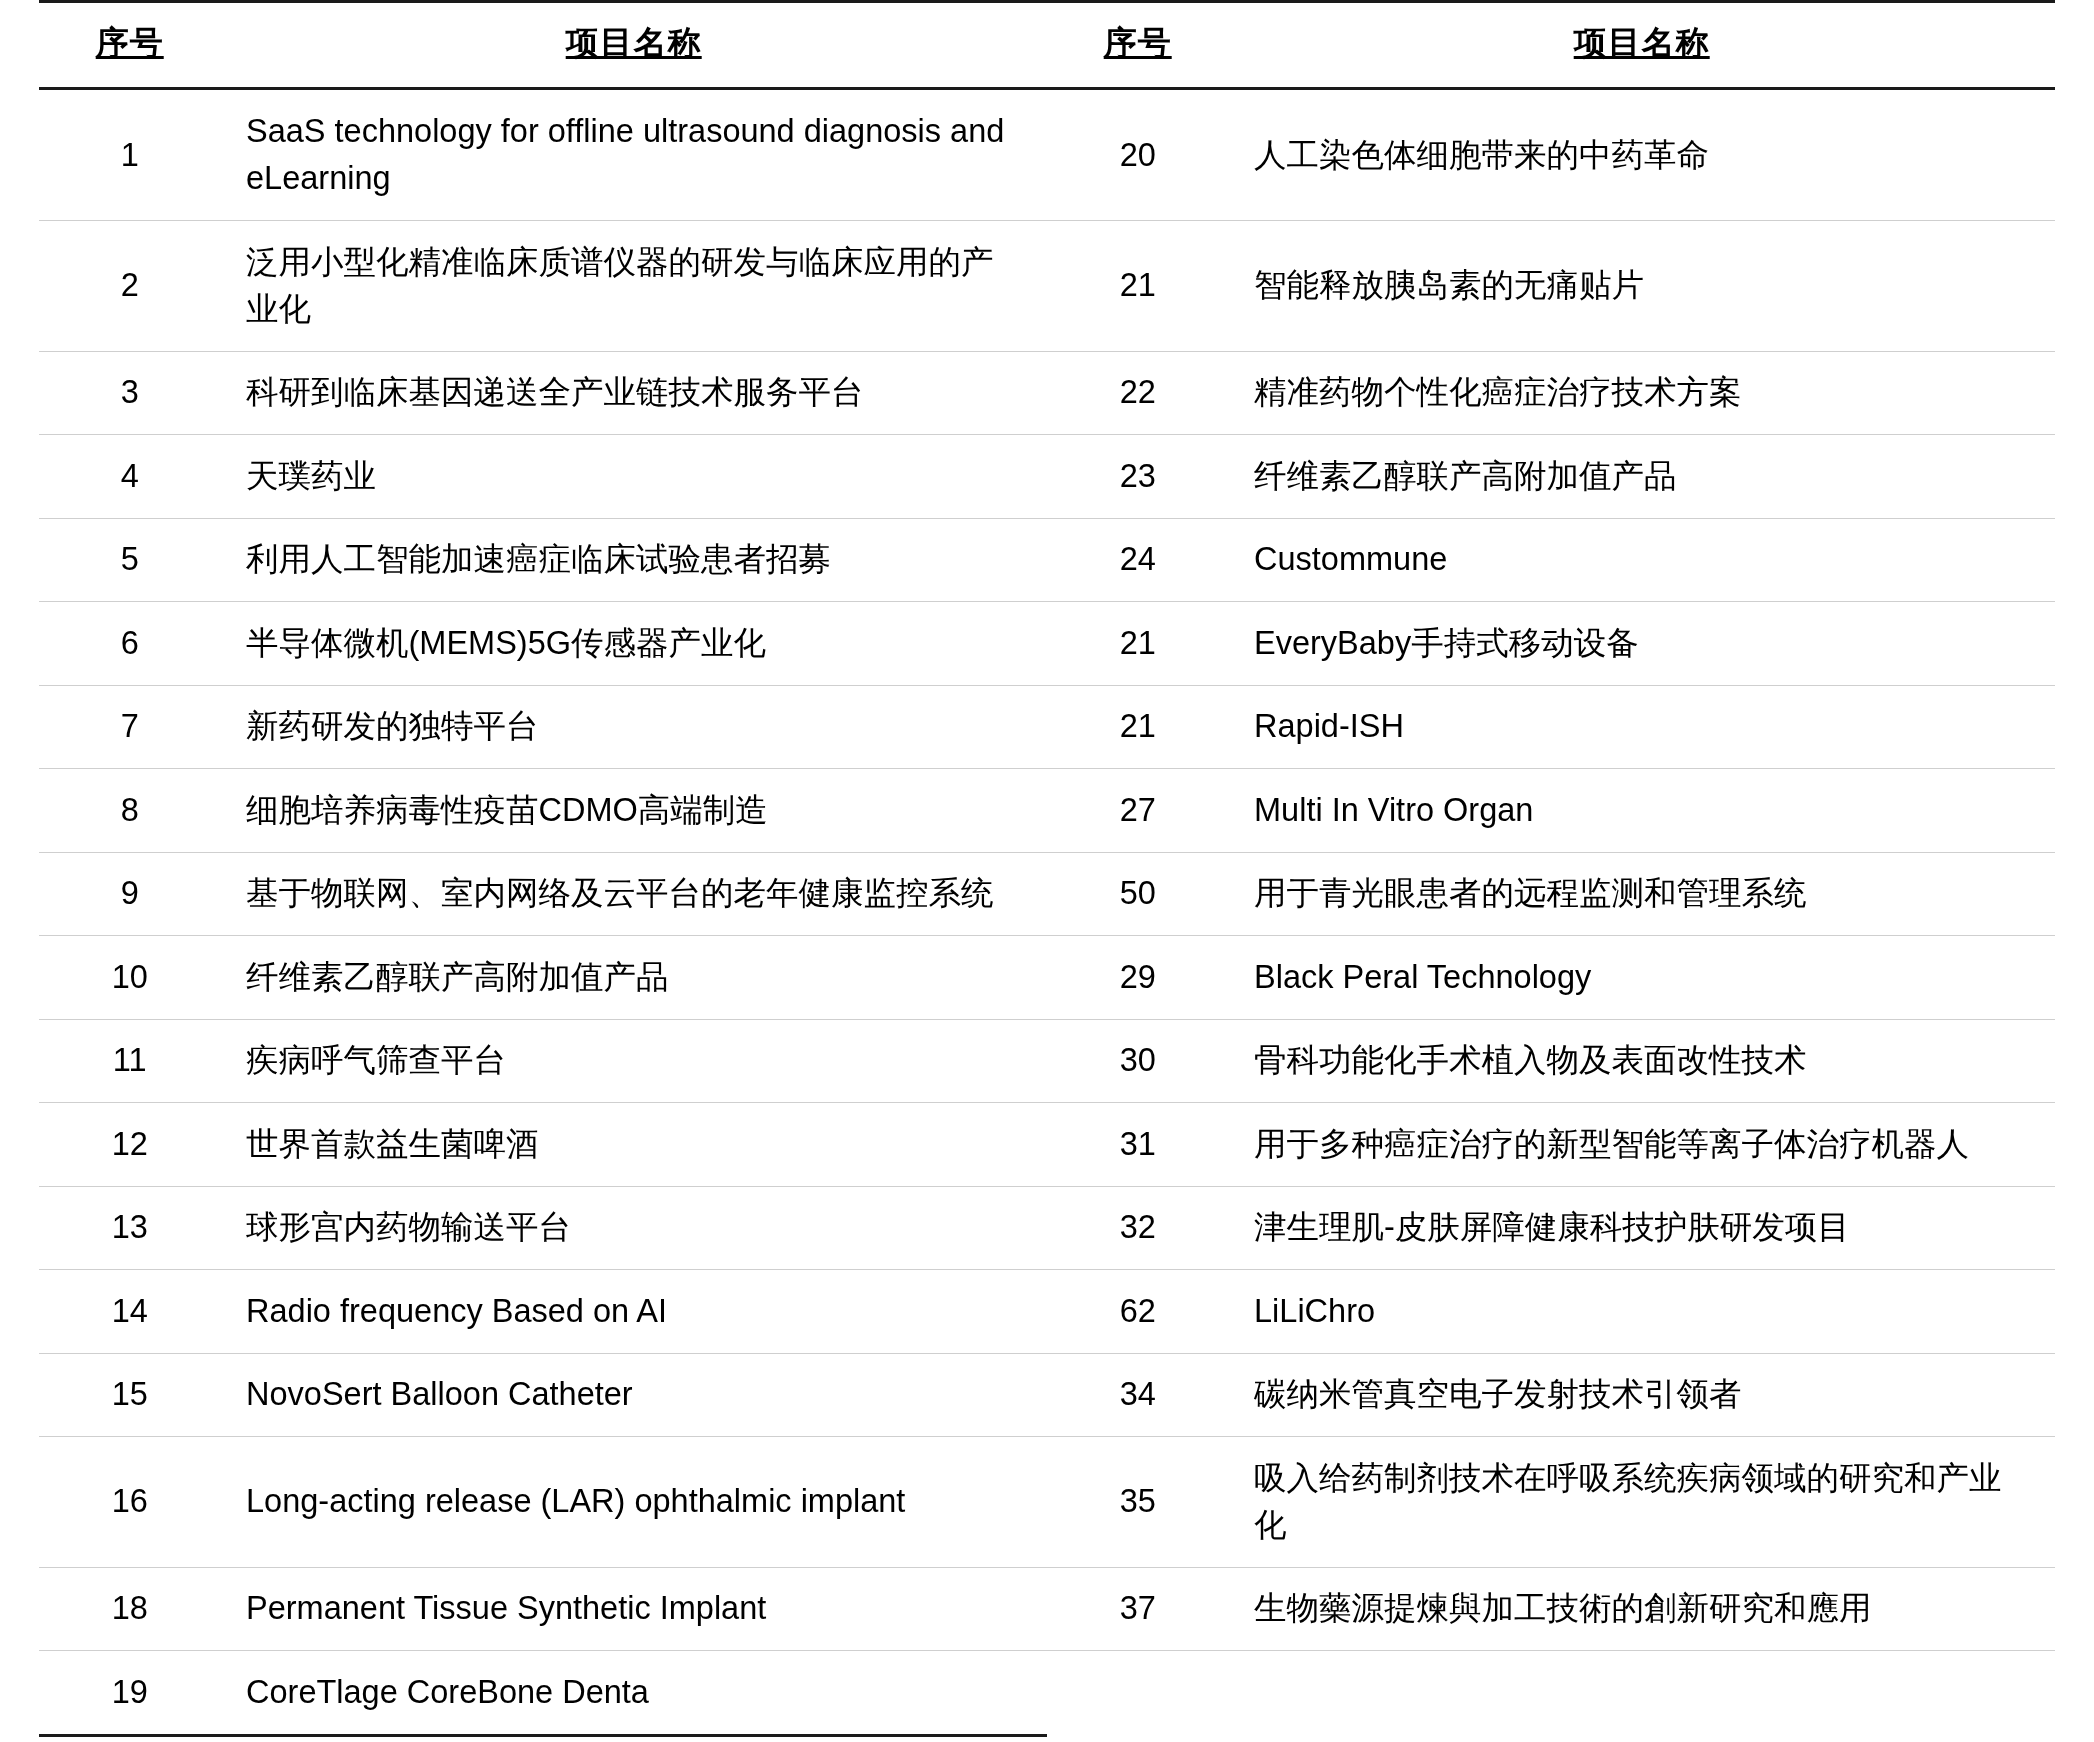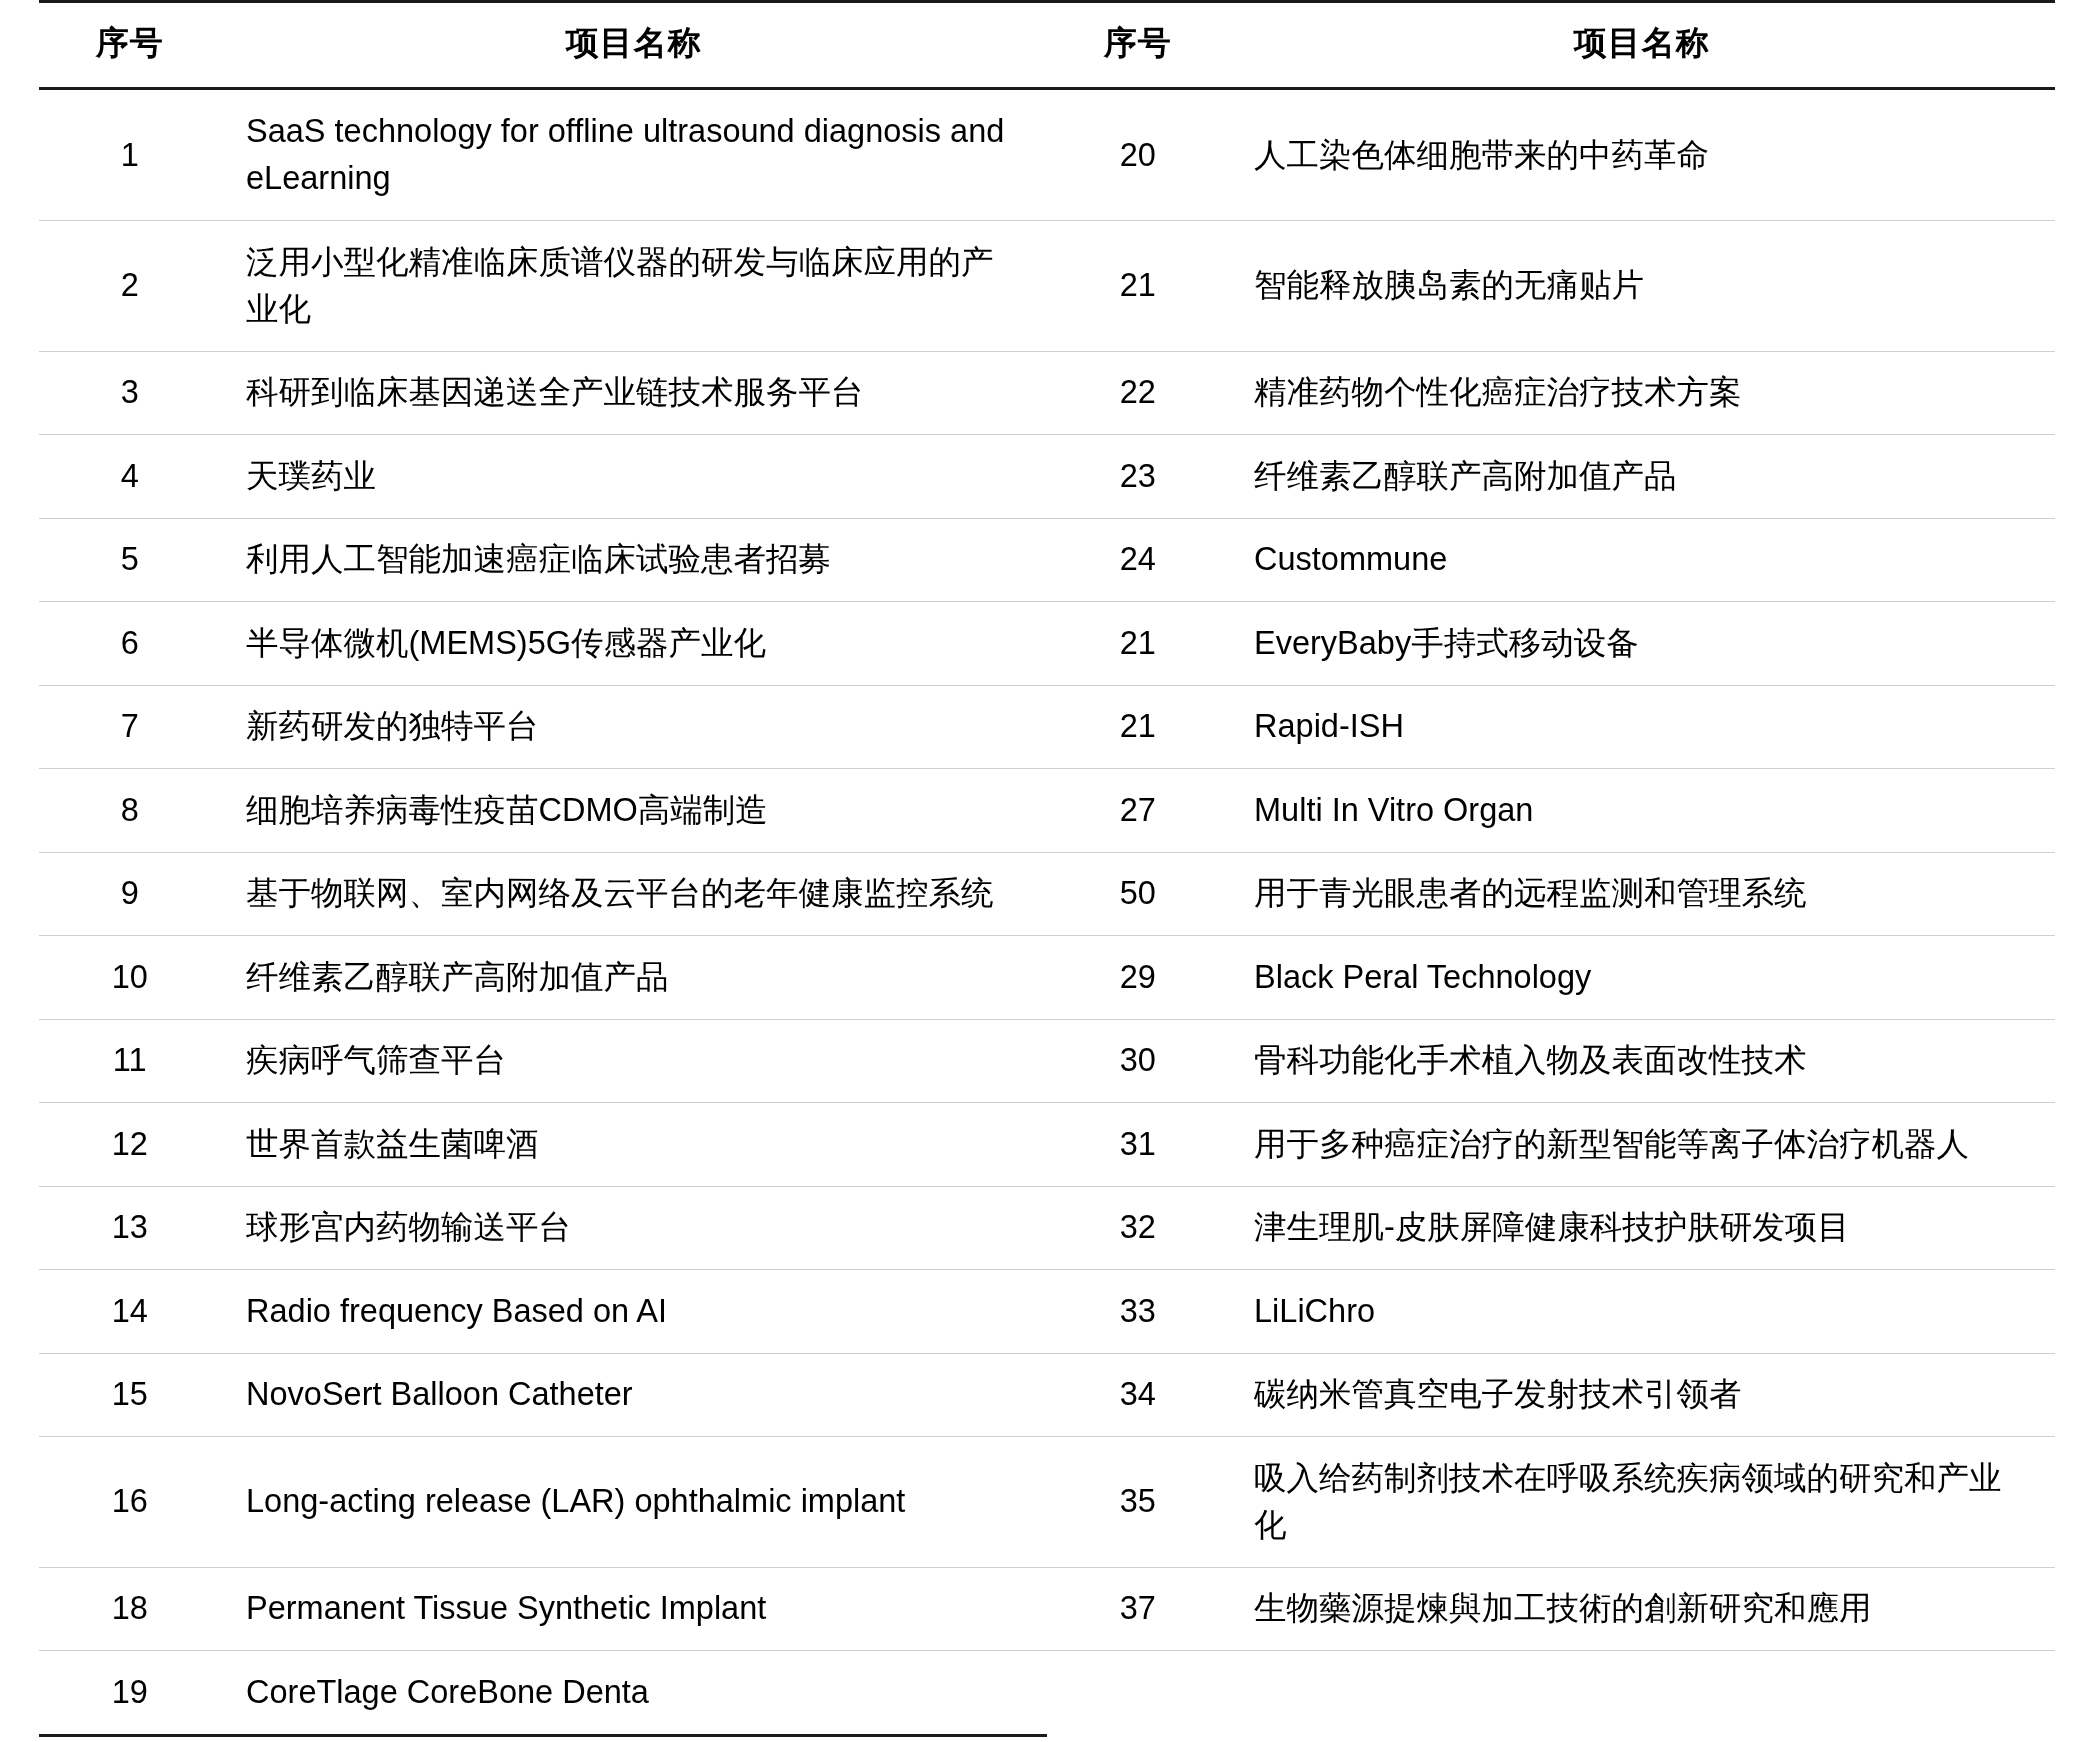--- a/index.html
+++ b/index.html
@@ -25,20 +25,21 @@
   table.project-table col.c-num { width: 9%; }
   table.project-table col.c-name { width: 41%; }
   thead th {
     font-size: 33px;
     font-weight: bold;
     text-align: center;
     padding: 17.7px 9.9px 21.7px 9.9px;
     border-bottom: 3px solid #1a1a1a;
     border-top: 3px solid #1a1a1a;
     letter-spacing: 1px;
+    text-decoration: underline;
   }
   thead tr th:first-child { border-top: 3px solid #1a1a1a; }
   tbody td {
     font-size: 32.5px;
     padding: 17.7px 13.8px;
     border-bottom: 1.5px solid #cfcfcf;
     vertical-align: middle;
     line-height: 1.45;
   }
   tbody tr:last-child td {
@@ -154,21 +155,21 @@
         </tr>
         <tr>
           <td class="num">13</td>
           <td class="name">球形宫内药物输送平台</td>
           <td class="num">32</td>
           <td class="name">津生理肌-皮肤屏障健康科技护肤研发项目</td>
         </tr>
         <tr>
           <td class="num">14</td>
           <td class="name">Radio frequency Based on AI</td>
-          <td class="num">33</td>
+          <td class="num">62</td>
           <td class="name">LiLiChro</td>
         </tr>
         <tr>
           <td class="num">15</td>
           <td class="name">NovoSert Balloon Catheter</td>
           <td class="num">34</td>
           <td class="name">碳纳米管真空电子发射技术引领者</td>
         </tr>
         <tr>
           <td class="num">16</td>

